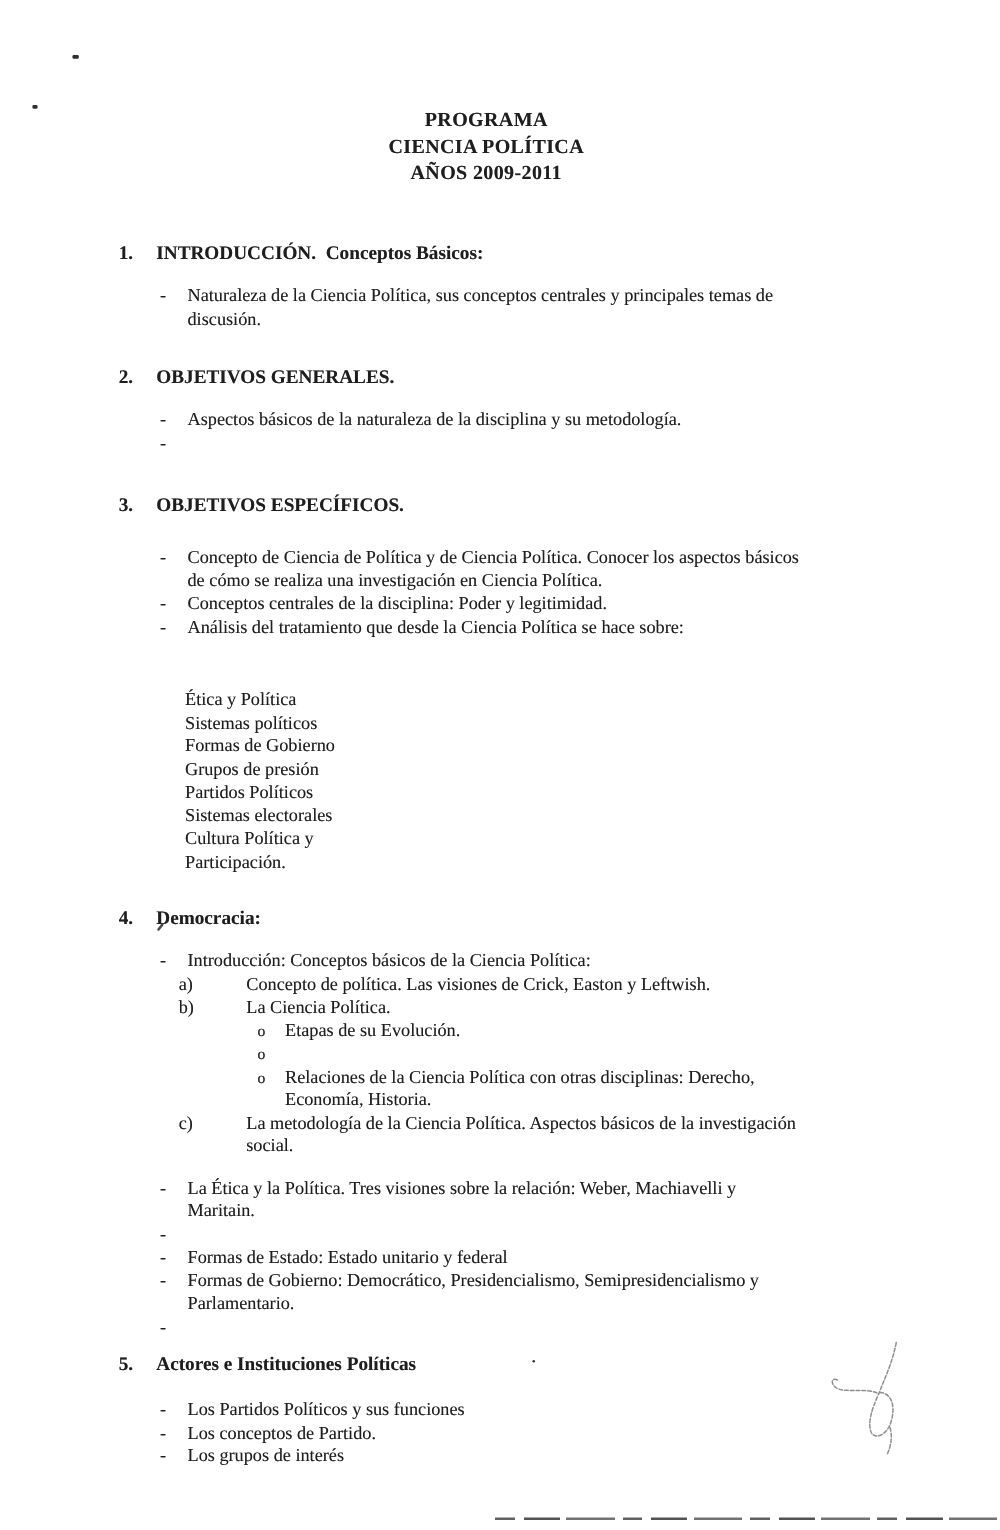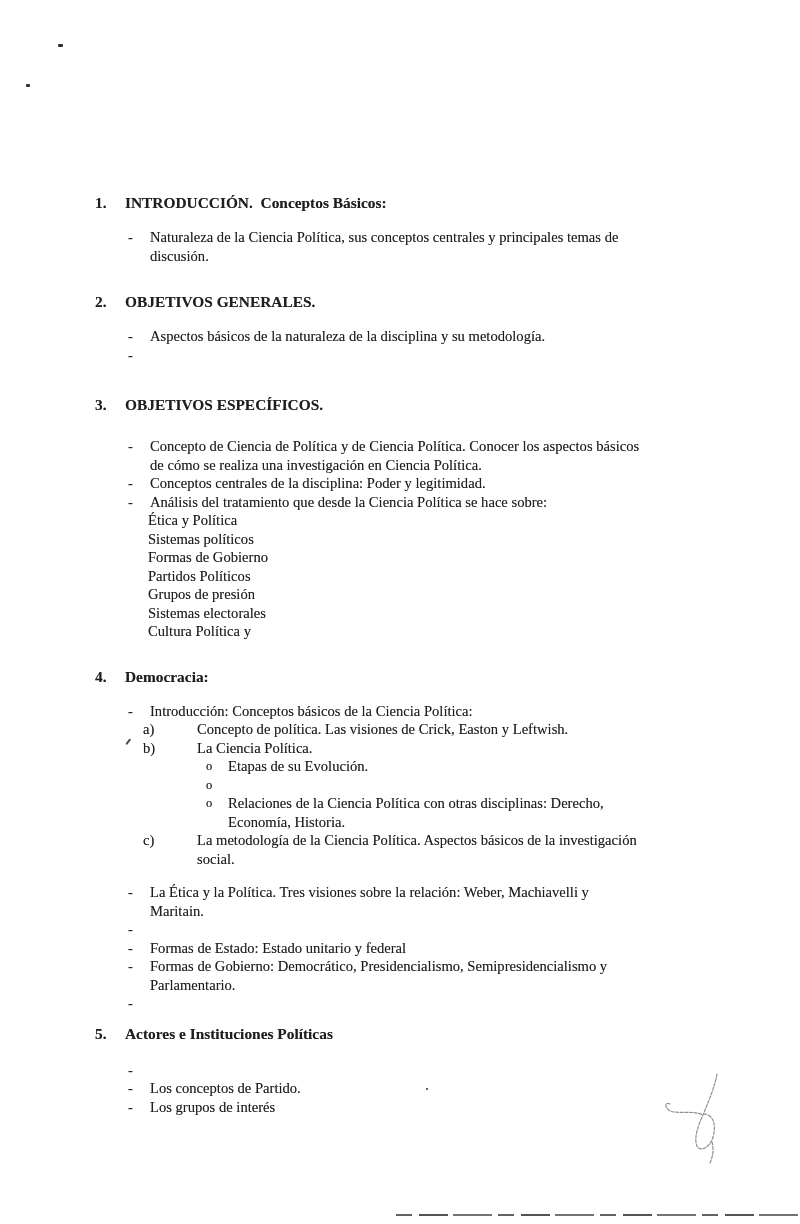--- a/index.html
+++ b/index.html
@@ -26,21 +26,21 @@
   .num { width:30px; flex:none; }
   .sec-2 { margin-top:27px; }
   .sec-3 { margin-top:31px; }
   .sec-4 { margin-top:26px; }
   .sec-5 { margin-top:11px; }
   .bullets { margin-top:15px; padding-left:33px; }
   .bullets.tight { margin-top:22px; }
   .bullet { display:flex; }
   .dash { width:22px; flex:none; }
   .btext { white-space:pre-wrap; }
-  .topics { padding-left:53px; }
+  .topics { padding-left:53px;margin-top:40px; }
   .topic { white-space:pre-wrap; }
   .lettered { padding-left:48px; }
   .litem { display:flex; }
   .llabel { width:54px; flex:none; }
   .circles { padding-left:111px; }
   .citem { display:flex; }
   .cmark { width:22px; flex:none; font-size:12.5px; }
   
   .speck { position:absolute; background:#2f2f2f; border-radius:1px; }
   .speck-1 { left:58px;  top:44px;   width:5px; height:3px; }
@@ -60,20 +60,25 @@
 </style>
 </head>
 <body>
 
 <div class="page">
 
   <div class="speck speck-1"></div>
   <div class="speck speck-2"></div>
   <div class="speck speck-3"></div>
 
+  <div class="title-block">
+    <div>PROGRAMA</div>
+    <div>CIENCIA POLÍTICA</div>
+    <div>AÑOS 2009-2011</div>
+  </div>
 
   <div class="content">
 
     <div class="section sec-1">
       <div class="sec-heading">
         <span class="num">1.</span>
         <span>INTRODUCCIÓN.  Conceptos Básicos:</span>
       </div>
       <div class="bullets">
         <div class="bullet">
@@ -117,24 +122,25 @@
         </div>
         <div class="bullet">
           <span class="dash">-</span>
           <span class="btext">Análisis del tratamiento que desde la Ciencia Política se hace sobre:</span>
         </div>
       </div>
       <div class="topics">
         <div class="topic">Ética y Política</div>
         <div class="topic">Sistemas políticos</div>
         <div class="topic">Formas de Gobierno</div>
+        <div class="topic">Grupos de presión</div>
         <div class="topic">Partidos Políticos</div>
-        <div class="topic">Grupos de presión</div>
         <div class="topic">Sistemas electorales</div>
         <div class="topic">Cultura Política y</div>
+        <div class="topic">Participación.</div>
       </div>
     </div>
 
     <div class="section sec-4">
       <div class="sec-heading">
         <span class="num">4.</span>
         <span>Democracia:</span>
       </div>
       <div class="bullets">
         <div class="bullet">
@@ -198,20 +204,21 @@
     </div>
 
     <div class="section sec-5">
       <div class="sec-heading">
         <span class="num">5.</span>
         <span>Actores e Instituciones Políticas</span>
       </div>
       <div class="bullets" style="margin-top:17px">
         <div class="bullet">
           <span class="dash">-</span>
+          <span class="btext">Los Partidos Políticos y sus funciones</span>
         </div>
         <div class="bullet">
           <span class="dash">-</span>
           <span class="btext">Los conceptos de Partido.</span>
         </div>
         <div class="bullet">
           <span class="dash">-</span>
           <span class="btext">Los grupos de interés</span>
         </div>
       </div>

